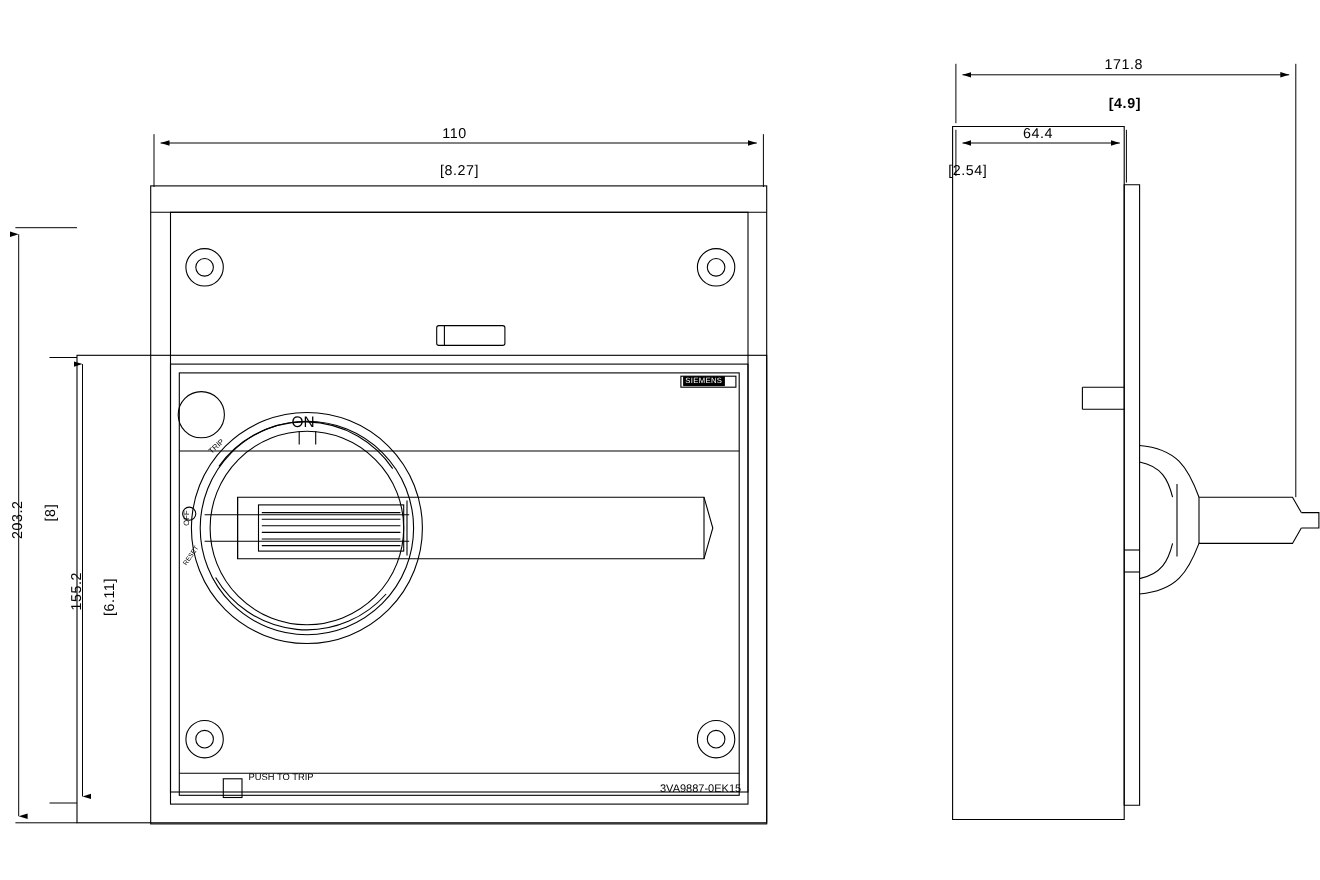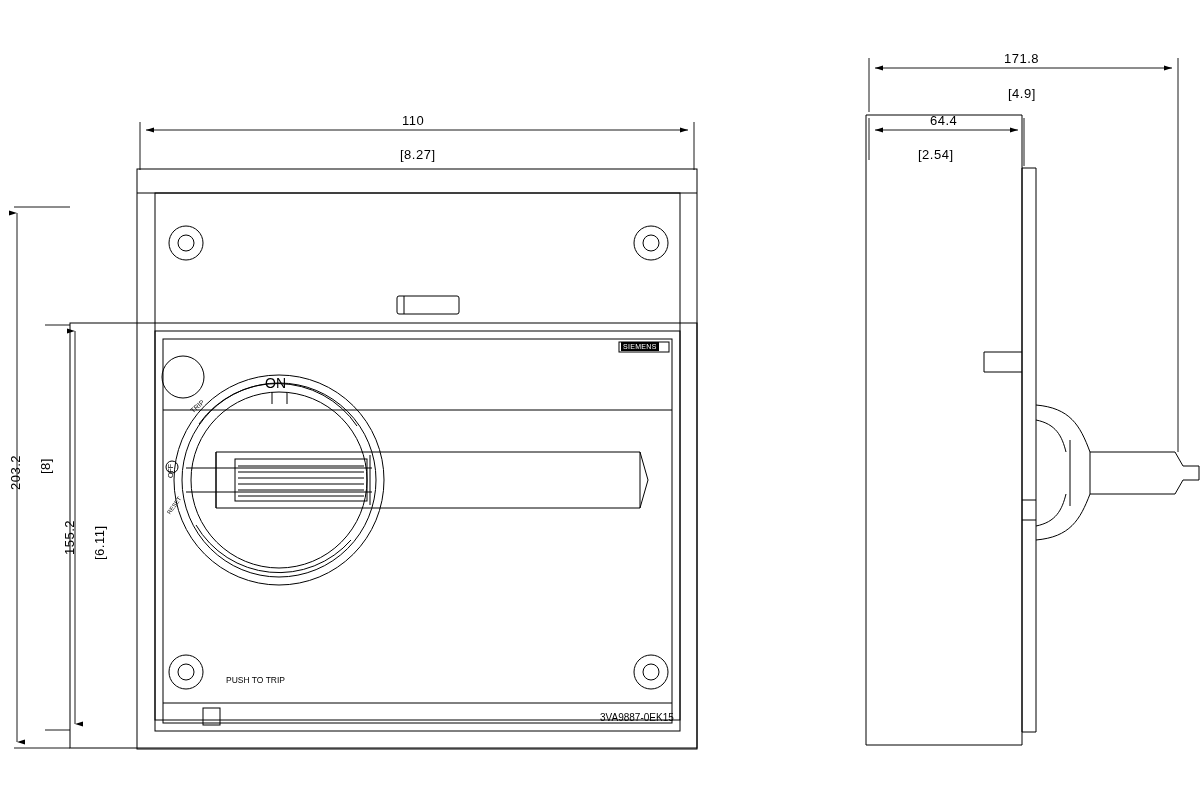--- a/index.html
+++ b/index.html
@@ -180,29 +180,29 @@
   <div class="dim-text" style="left:402px; top:113px;">110</div>
   <div class="dim-text" style="left:400px; top:147px;">[8.27]</div>
 
   <div class="dim-text rot90" style="left:8px; top:490px;">203.2</div>
   <div class="dim-text rot90" style="left:38px; top:474px;">[8]</div>
 
   <div class="dim-text rot90" style="left:62px; top:555px;">155.2</div>
   <div class="dim-text rot90" style="left:92px; top:560px;">[6.11]</div>
 
   <div class="dim-text" style="left:1004px; top:51px;">171.8</div>
-  <div class="dim-text" style="left:1008px; top:86px;">[4.9]</div>
+  <div class="dim-text" style="left:1008px; top:86px;font-weight:bold;">[4.9]</div>
 
   <div class="dim-text" style="left:930px; top:113px;">64.4</div>
-  <div class="dim-text" style="left:918px; top:147px;">[2.54]</div>
+  <div class="dim-text" style="left:862px; top:147px;">[2.54]</div>
 
   <div class="label-text" style="left:265px; top:375px; font-size:14px;">ON</div>
   <div class="label-text" style="left:189px; top:409px; transform:rotate(-42deg); transform-origin:left top; font-size:7px;">TRIP</div>
   <div class="label-text" style="left:167px; top:478px; transform:rotate(-90deg); transform-origin:left top; font-size:7px;">OFF</div>
   <div class="label-text" style="left:166px; top:512px; transform:rotate(-55deg); transform-origin:left top; font-size:6px;">RESET</div>
 
-  <div class="label-text" style="left:226px; top:675px;">PUSH TO TRIP</div>
+  <div class="label-text" style="left:226px; top:701px;">PUSH TO TRIP</div>
 
   <div class="label-text" style="left:600px; top:712px; font-size:10px;">3VA9887-0EK15</div>
 
   <div class="label-text" style="left:621px; top:342px; font-size:7px; letter-spacing:0.3px; color:#000; background:#000; -webkit-text-fill-color:#fff; padding:1px 2px;">SIEMENS</div>
 
 </div>
 
 </body></html>

